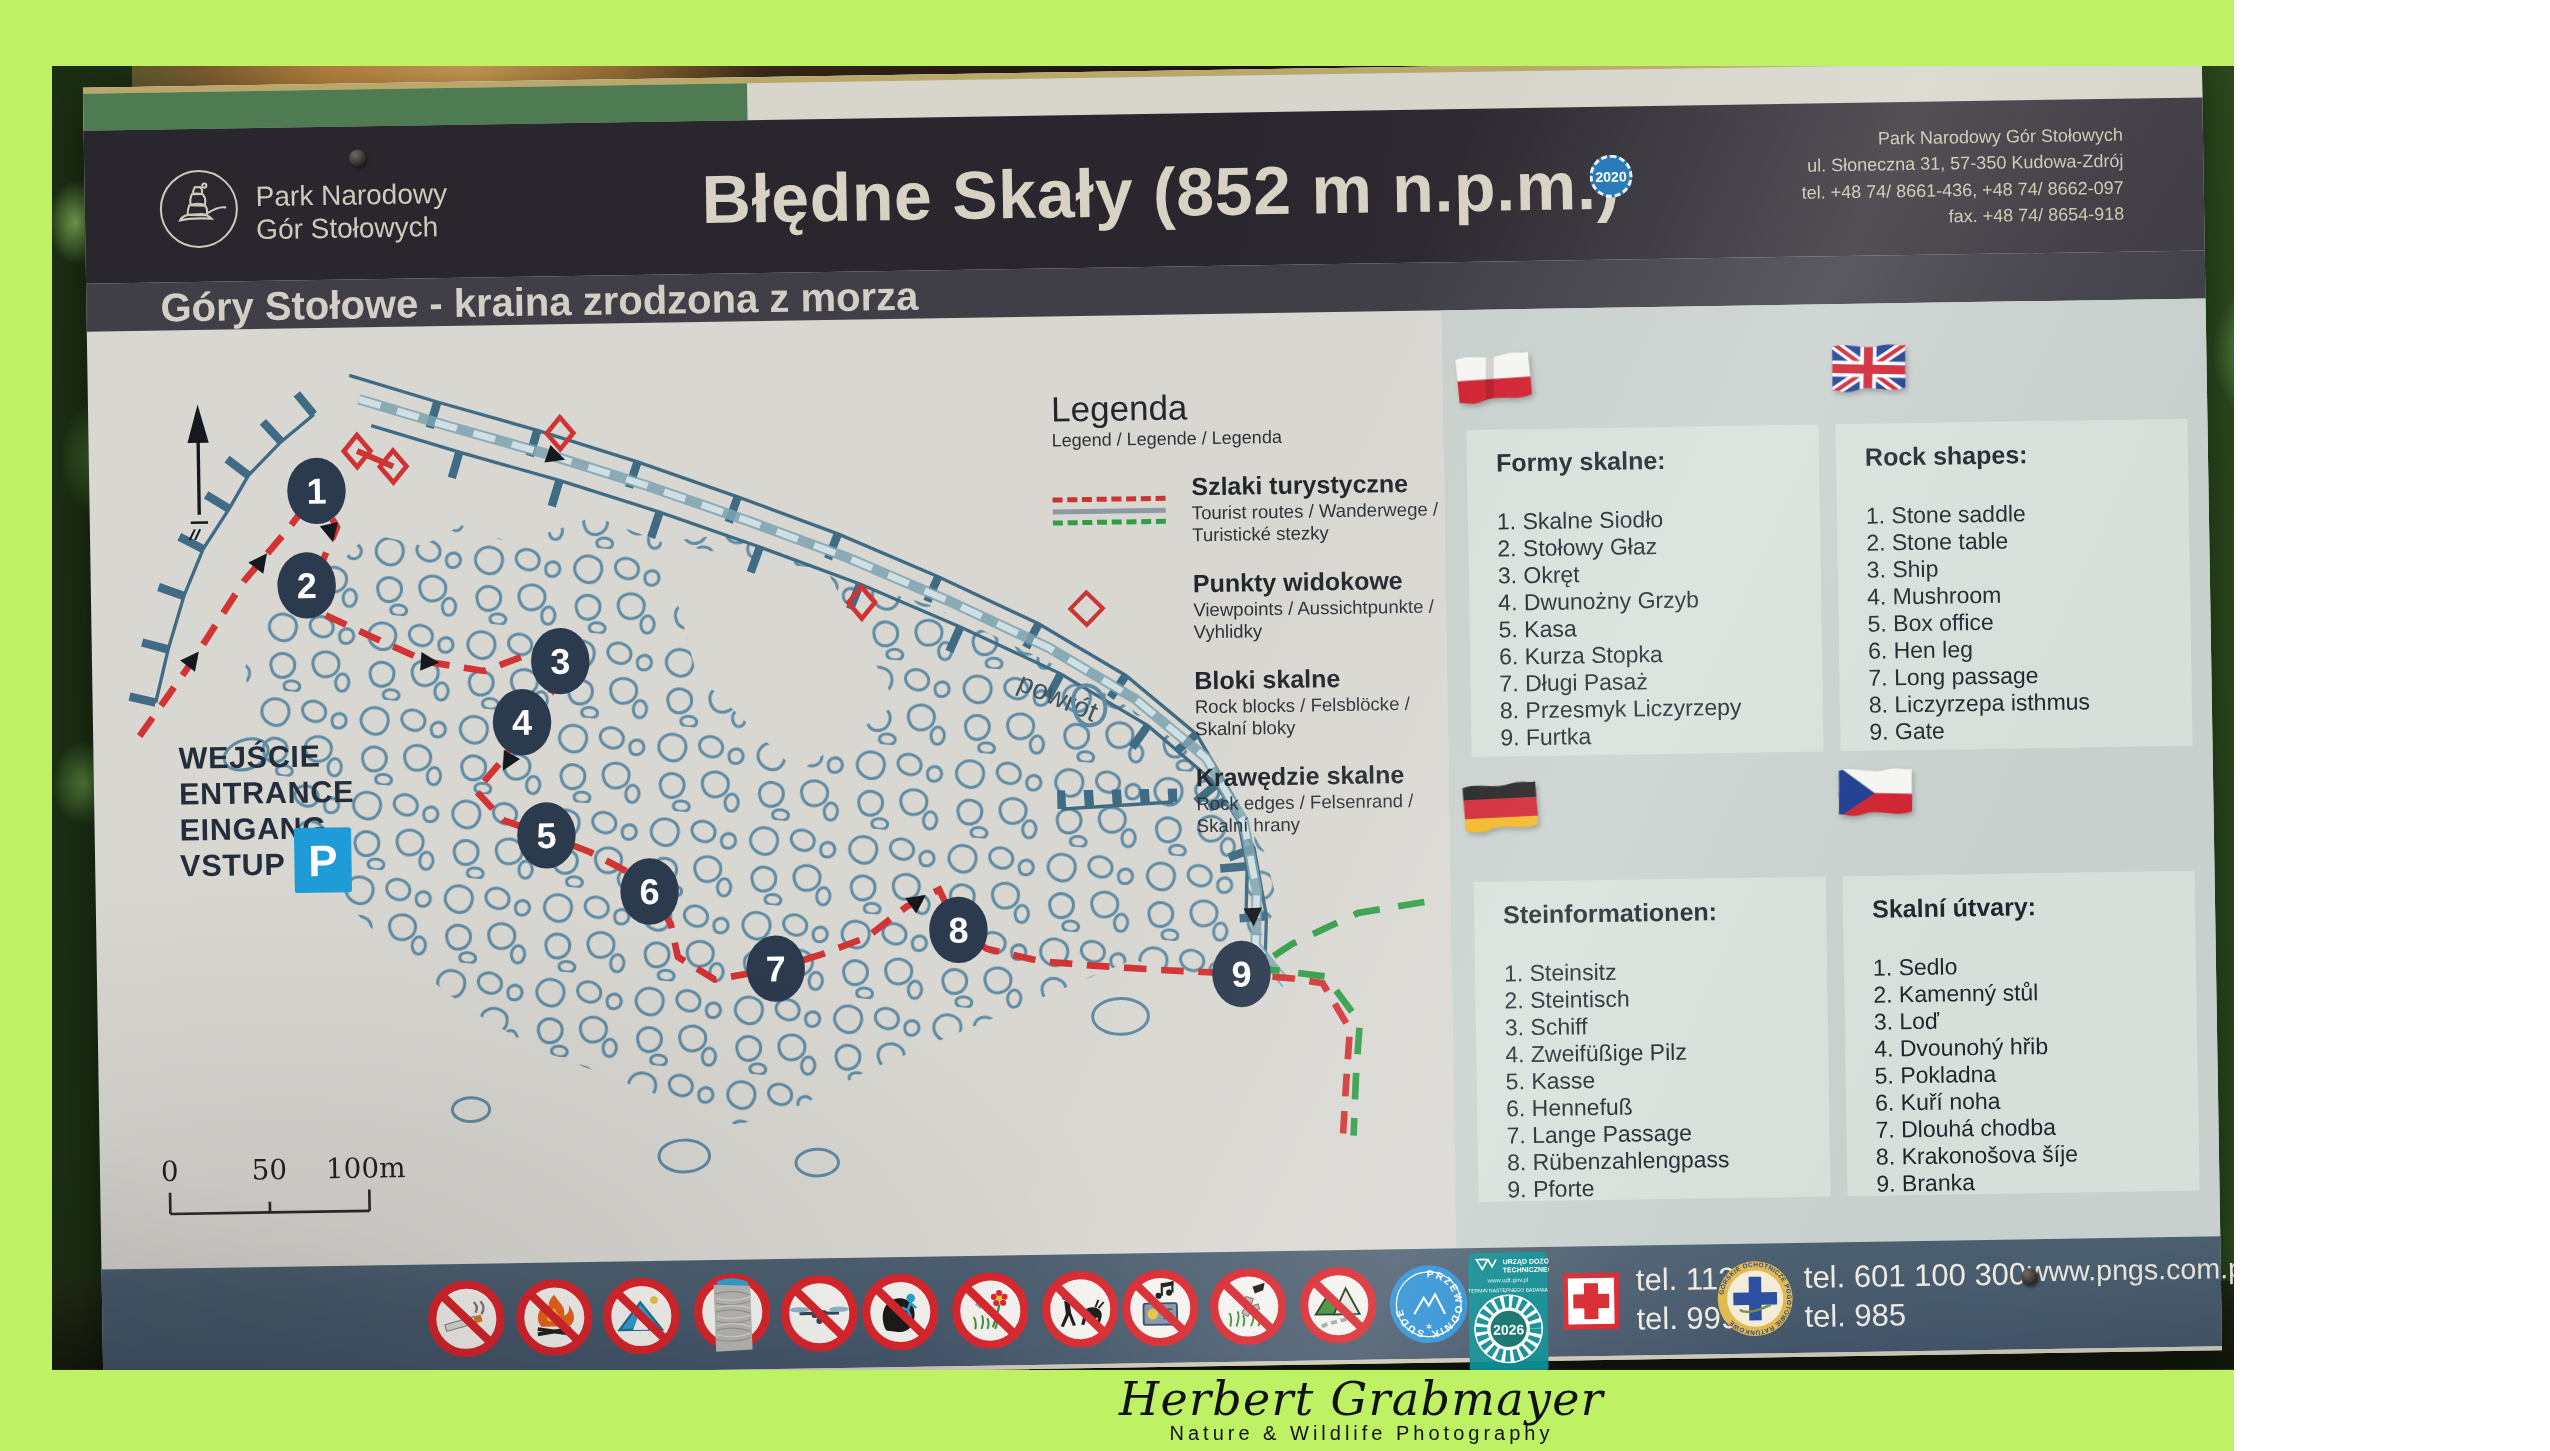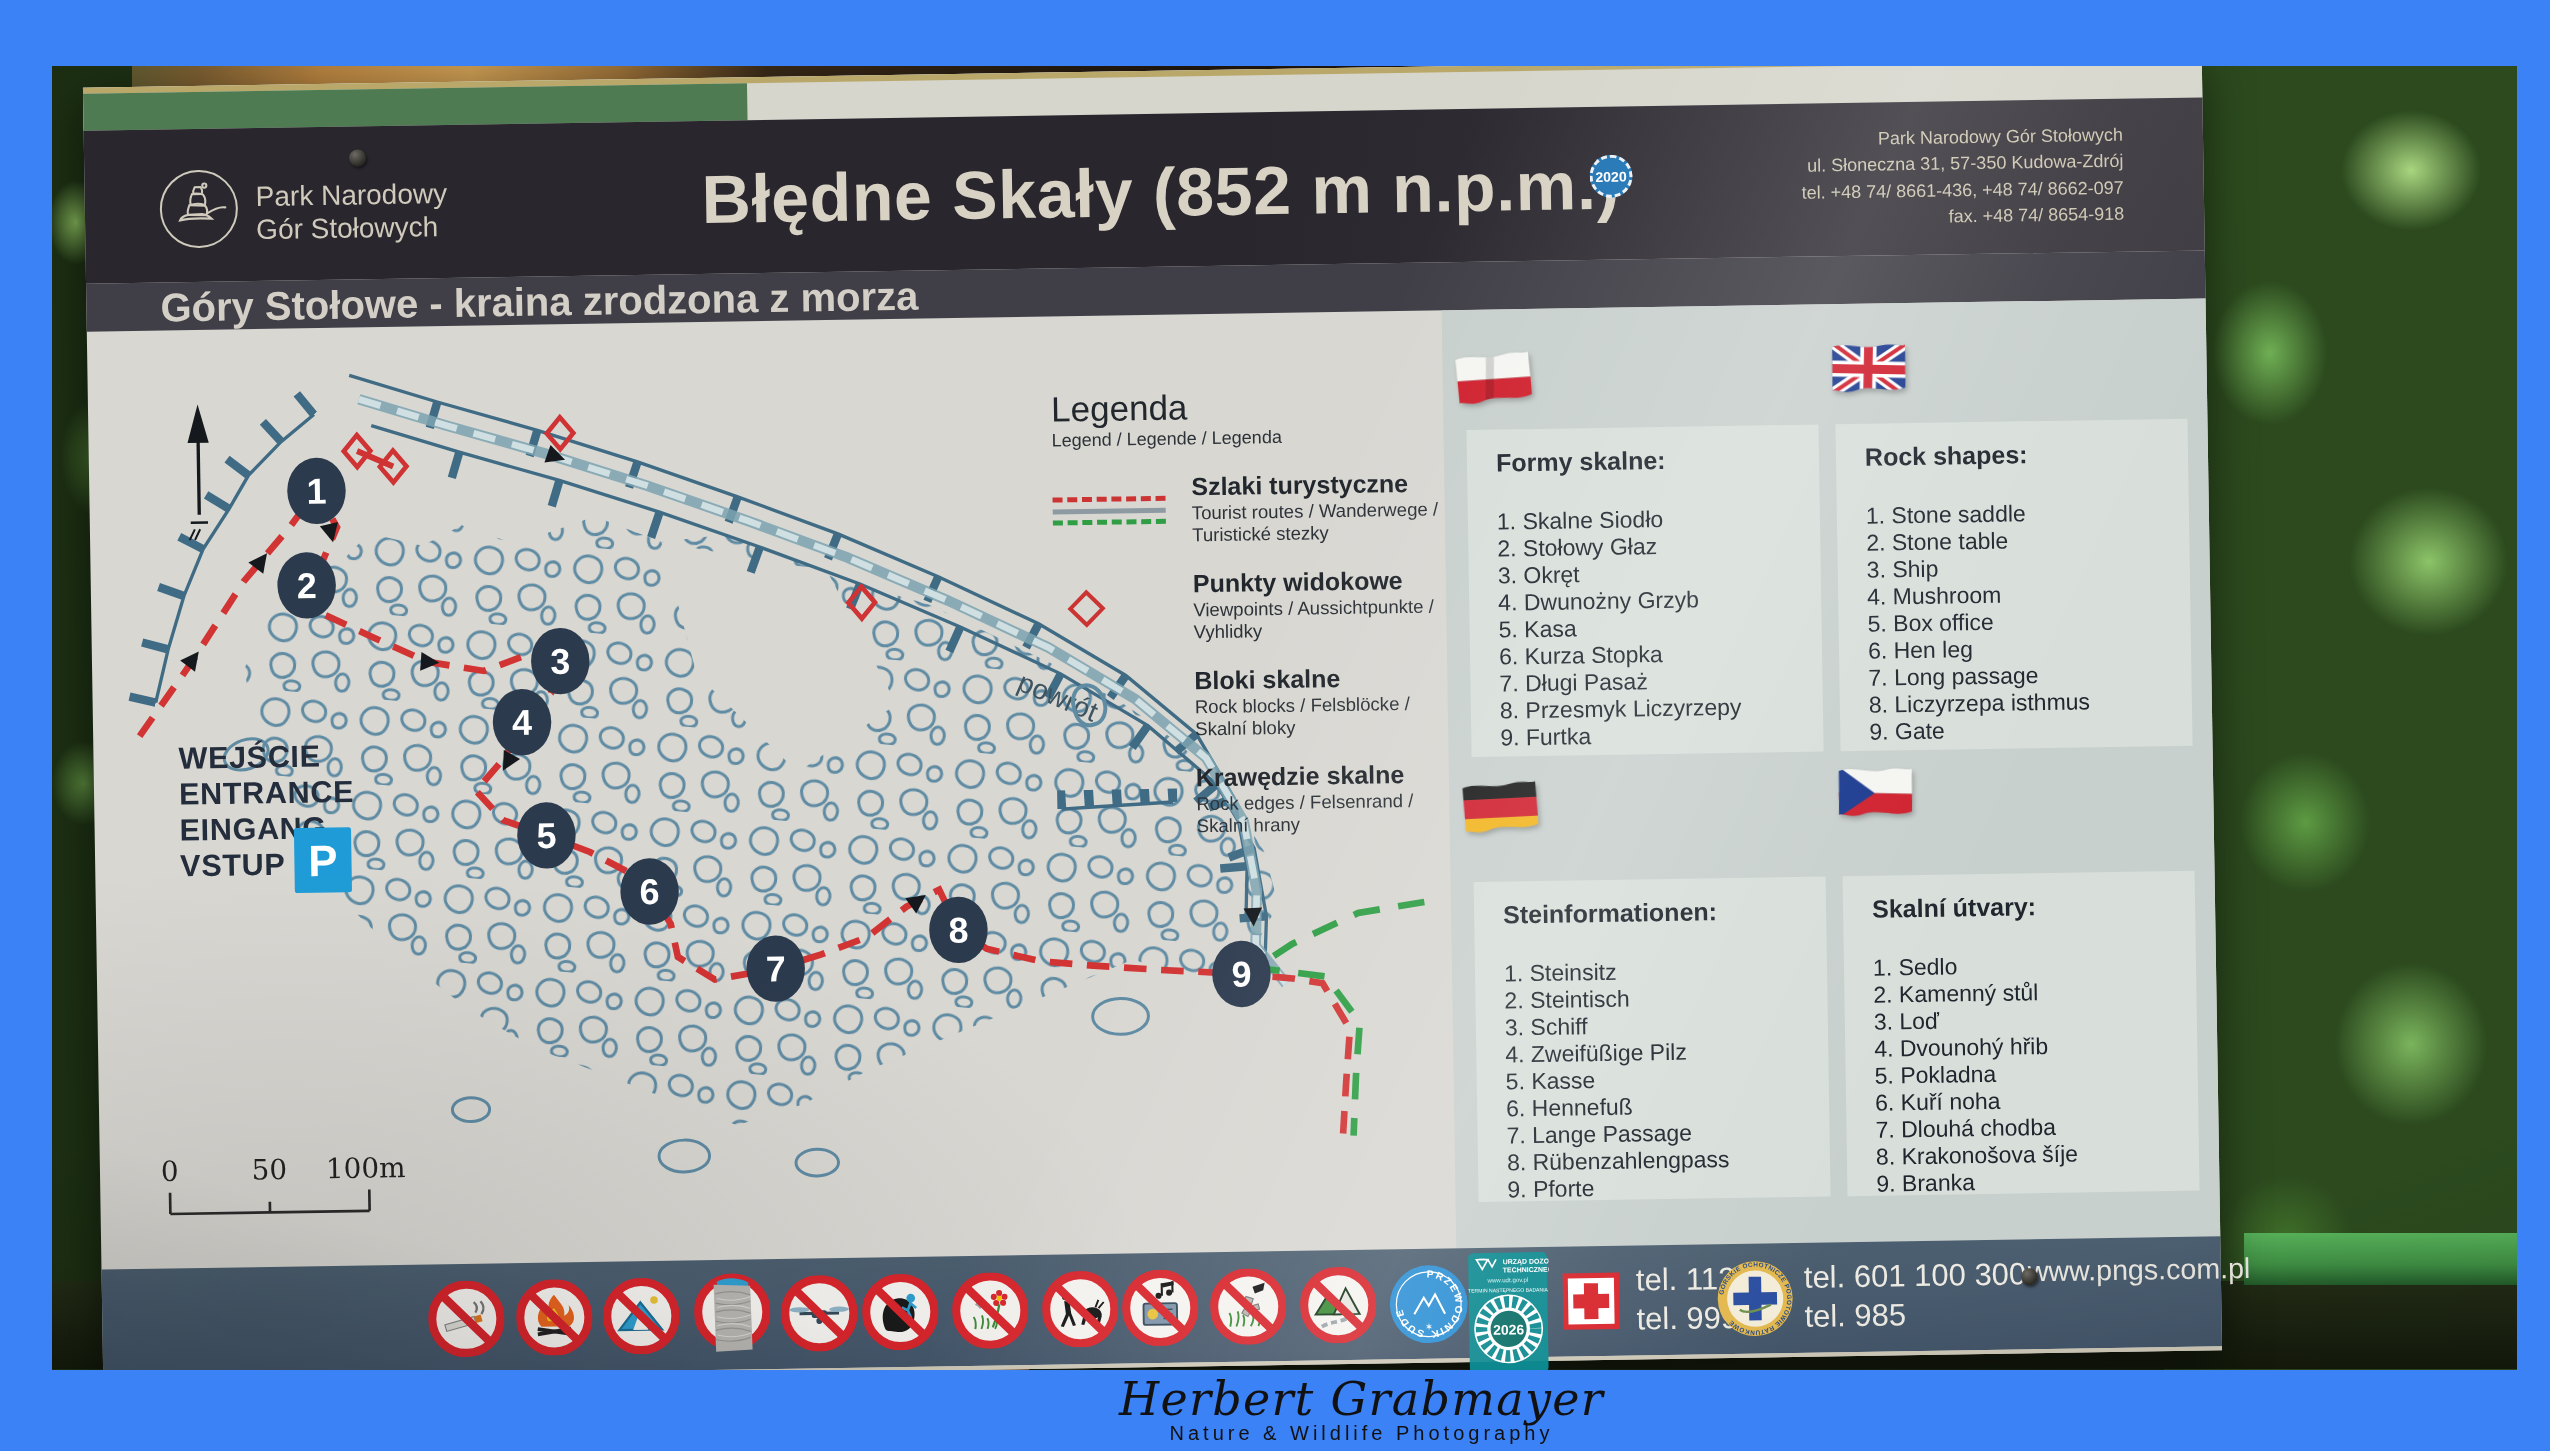--- a/index.html
+++ b/index.html
@@ -1,16 +1,16 @@
 <!DOCTYPE html>
 <html style="font-size:10.6px"><head>
 <meta charset="utf-8">
 <style>
   html,body{margin:0;padding:0;background:#ffffff;}
-  #canvas{position:relative;width:2550px;height:1451px;background:#3b82f6;overflow:hidden;
+  #canvas{position:relative;width:2234px;height:1451px;background:#bef264;overflow:hidden;
           font-family:"Liberation Sans",sans-serif;}
   
   .photo{position:absolute;left:52px;top:66px;width:2465px;height:1304px;background:#202b18;overflow:hidden;}
   .bg-top{position:absolute;left:0;top:0;width:2465px;height:106px;
     background:linear-gradient(90deg,#43552f 0%,#7a5c30 6%,#b4813f 11%,#c89a52 17%,#9a7038 23%,#3a2a18 29%,#241a10 42%,#1b130c 68%,#27331d 87%,#3d5c2f 100%);}
   .bg-left{position:absolute;left:0;top:0;width:80px;height:1304px;
     background:radial-gradient(40px 60px at 30% 12%,#7fae57 0%,transparent 70%),
                radial-gradient(53px 80px at 60% 30%,#49712f 0%,transparent 75%),
                radial-gradient(46px 60px at 40% 55%,#55813a 0%,transparent 70%),
                #1c2f13;}

